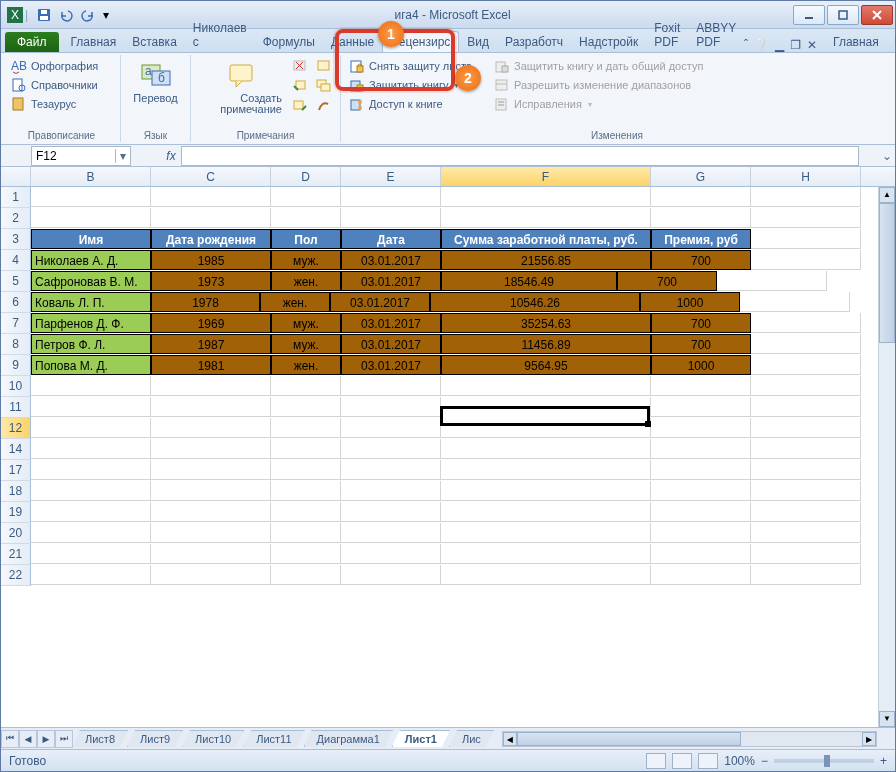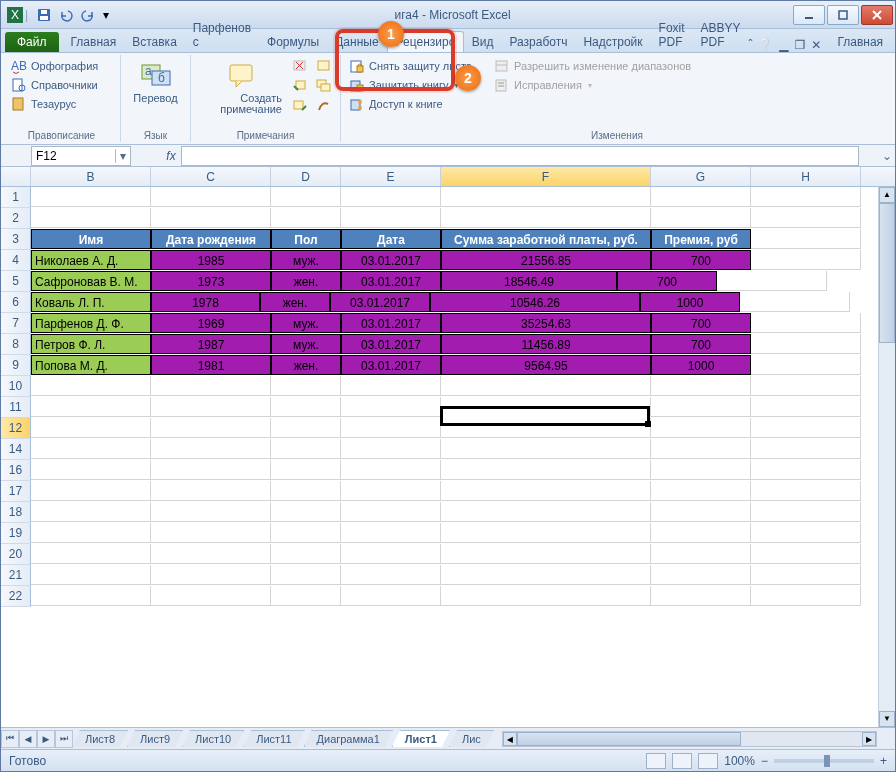--- a/index.html
+++ b/index.html
@@ -56,21 +56,21 @@
 .colhdr { border-right:1px solid #c4d1e2; text-align:center; line-height:20px; color:#3b5a82; font-size:12px; }
 .colhdr.sel { background:linear-gradient(#ffe9a6,#fbd36a); }
 .gridbody { flex:1; overflow:hidden; position:relative; }
 .row { display:flex; }
 .rowhdr { width:30px; background:linear-gradient(90deg,#f5f8fc,#e4ecf6); border-right:1px solid #a9bfd8; border-bottom:1px solid #d0dae8; text-align:center; line-height:20px; color:#3b5a82; }
 .rowhdr.sel { background:linear-gradient(90deg,#ffe9a6,#fbd36a); }
 .cell { border-right:1px solid #d4d4d4; border-bottom:1px solid #d4d4d4; height:20px; line-height:20px; padding:0 3px; overflow:hidden; white-space:nowrap; }
 
 
 .th { background:#4f81bd; color:#fff; font-weight:bold; text-align:center; border:1px solid #000 !important; }
-.td { border:1px solid #000 !important; text-align:center; background:#a21caf; }
+.td { border:1px solid #000 !important; text-align:center; background:#a16207; }
 .td.name { background:#9bcd56; text-align:left; }
 
 
 .active-cell { position:absolute; border:3px solid #000; background:#fff; pointer-events:none; }
 .active-cell::after { content:""; position:absolute; right:-4px; bottom:-4px; width:6px; height:6px; background:#000; }
 
 
 .sheettabs { height:22px; background:#e6edf6; display:flex; align-items:center; border-top:1px solid #a9bfd8; }
 .nav-btns { display:flex; gap:0; }
 .nav-btns button { width:18px; height:18px; background:#e6edf6; border:1px solid #b8c6d9; font-size:9px; color:#3b5a82; }
@@ -149,21 +149,21 @@
           </svg>
         </button>
     </div>
   </div>
 
   <div class="ribbon-tabs">
     <div class="filetab">Файл</div>
 
     <div class="rtab">Главная</div>
       <div class="rtab">Вставка</div>
-      <div class="rtab">Парфенов с</div>
+      <div class="rtab">Николаев с</div>
       <div class="rtab">Формулы</div>
       <div class="rtab">Данные</div>
       <div class="rtab active">Рецензирс</div>
       <div class="rtab">Вид</div>
       <div class="rtab">Разработч</div>
       <div class="rtab">Надстройк</div>
       <div class="rtab">Foxit PDF</div>
       <div class="rtab">ABBYY PDF</div>
       <div class="ribbon-help">
       <span>ˆ</span>
@@ -318,20 +318,29 @@
                   <circle cx="11" cy="12" r="2" fill="#e8a24a"></circle>
                 </svg>
               </span>
               <span class="rg-sm-lbl">Доступ к книге</span>
             </div>
         </div>
         <div class="rgrp-col">
           <div class="rg-sm disabled">
               <span class="rg-sm-ico">
                 <svg width="16" height="16">
+                  <rect x="2" y="4" width="9" height="10" fill="#eee" stroke="#bbb"></rect>
+                  <rect x="8" y="8" width="6" height="6" fill="#ddd" stroke="#aaa"></rect>
+                </svg>
+              </span>
+              <span class="rg-sm-lbl">Защитить книгу и дать общий доступ</span>
+            </div>
+          <div class="rg-sm disabled">
+              <span class="rg-sm-ico">
+                <svg width="16" height="16">
                   <rect x="2" y="3" width="11" height="10" fill="#eee" stroke="#bbb"></rect>
                   <line x1="2" y1="7" x2="13" y2="7" stroke="#bbb"></line>
                 </svg>
               </span>
               <span class="rg-sm-lbl">Разрешить изменение диапазонов</span>
             </div>
           <div class="rg-sm disabled">
               <span class="rg-sm-ico">
                 <svg width="16" height="16">
                   <rect x="2" y="3" width="10" height="11" fill="#eee" stroke="#bbb"></rect>
@@ -504,30 +513,20 @@
           <div class="rowhdr">14</div>
           <div class="cell" style="width: 120px;"></div>
           <div class="cell" style="width: 120px;"></div>
           <div class="cell" style="width: 70px;"></div>
           <div class="cell" style="width: 100px;"></div>
           <div class="cell" style="width: 210px;"></div>
           <div class="cell" style="width: 100px;"></div>
           <div class="cell" style="width: 110px;"></div>
         </div>
         <div class="row">
-          <div class="rowhdr">16</div>
-          <div class="cell" style="width: 120px;"></div>
-          <div class="cell" style="width: 120px;"></div>
-          <div class="cell" style="width: 70px;"></div>
-          <div class="cell" style="width: 100px;"></div>
-          <div class="cell" style="width: 210px;"></div>
-          <div class="cell" style="width: 100px;"></div>
-          <div class="cell" style="width: 110px;"></div>
-        </div>
-        <div class="row">
           <div class="rowhdr">17</div>
           <div class="cell" style="width: 120px;"></div>
           <div class="cell" style="width: 120px;"></div>
           <div class="cell" style="width: 70px;"></div>
           <div class="cell" style="width: 100px;"></div>
           <div class="cell" style="width: 210px;"></div>
           <div class="cell" style="width: 100px;"></div>
           <div class="cell" style="width: 110px;"></div>
         </div>
         <div class="row">

